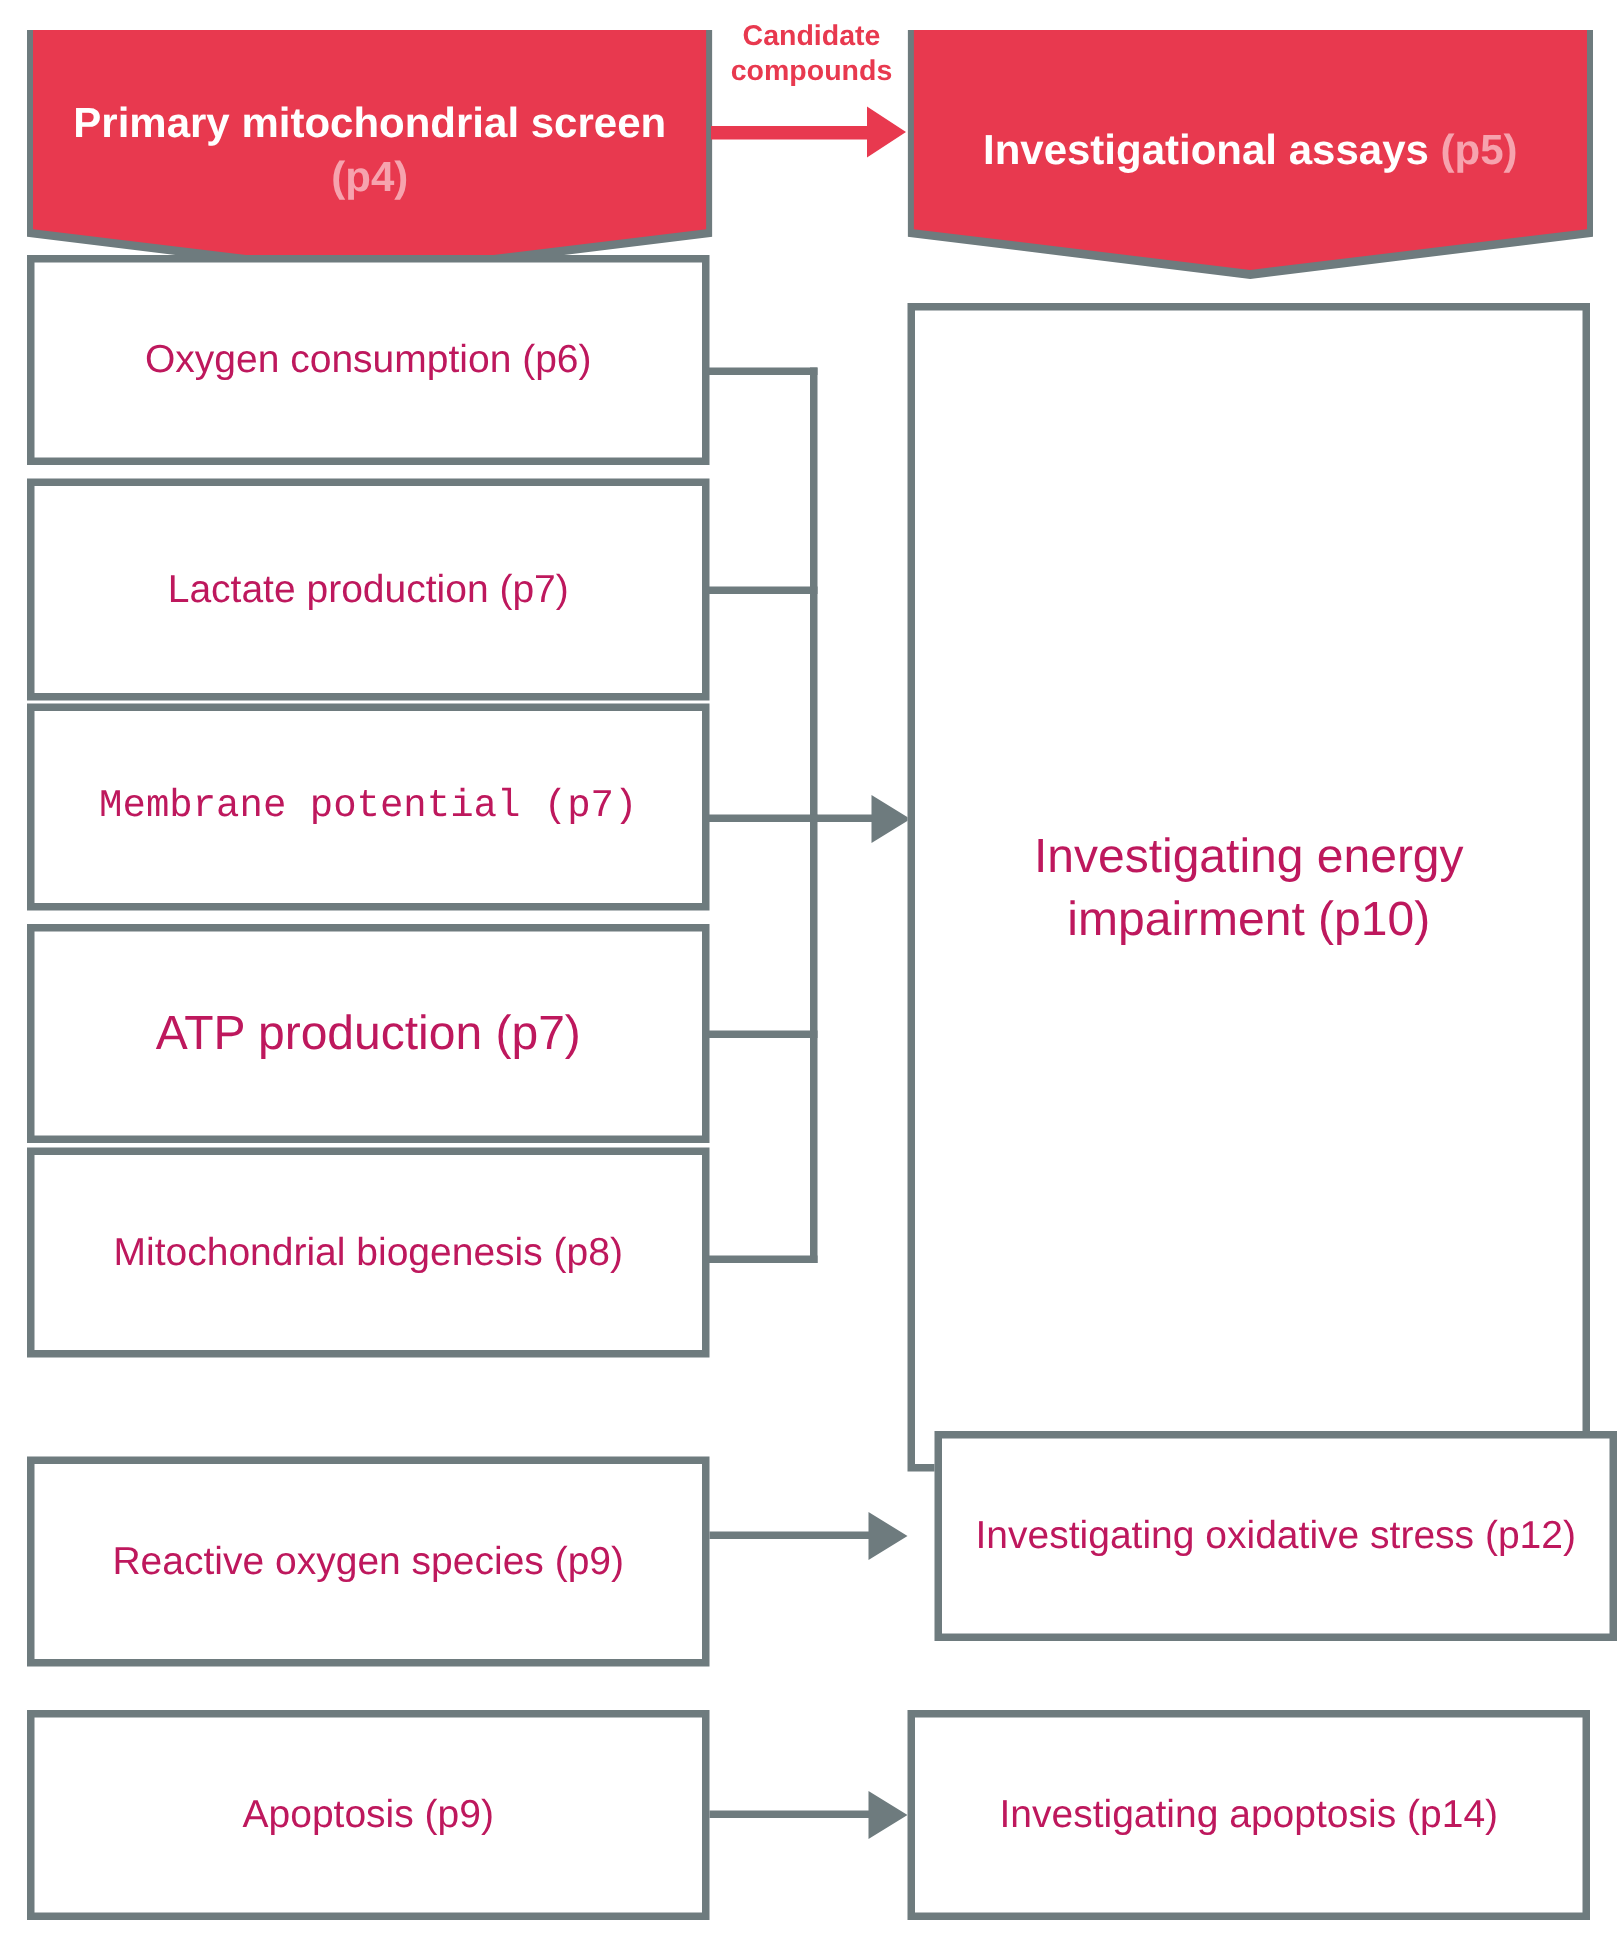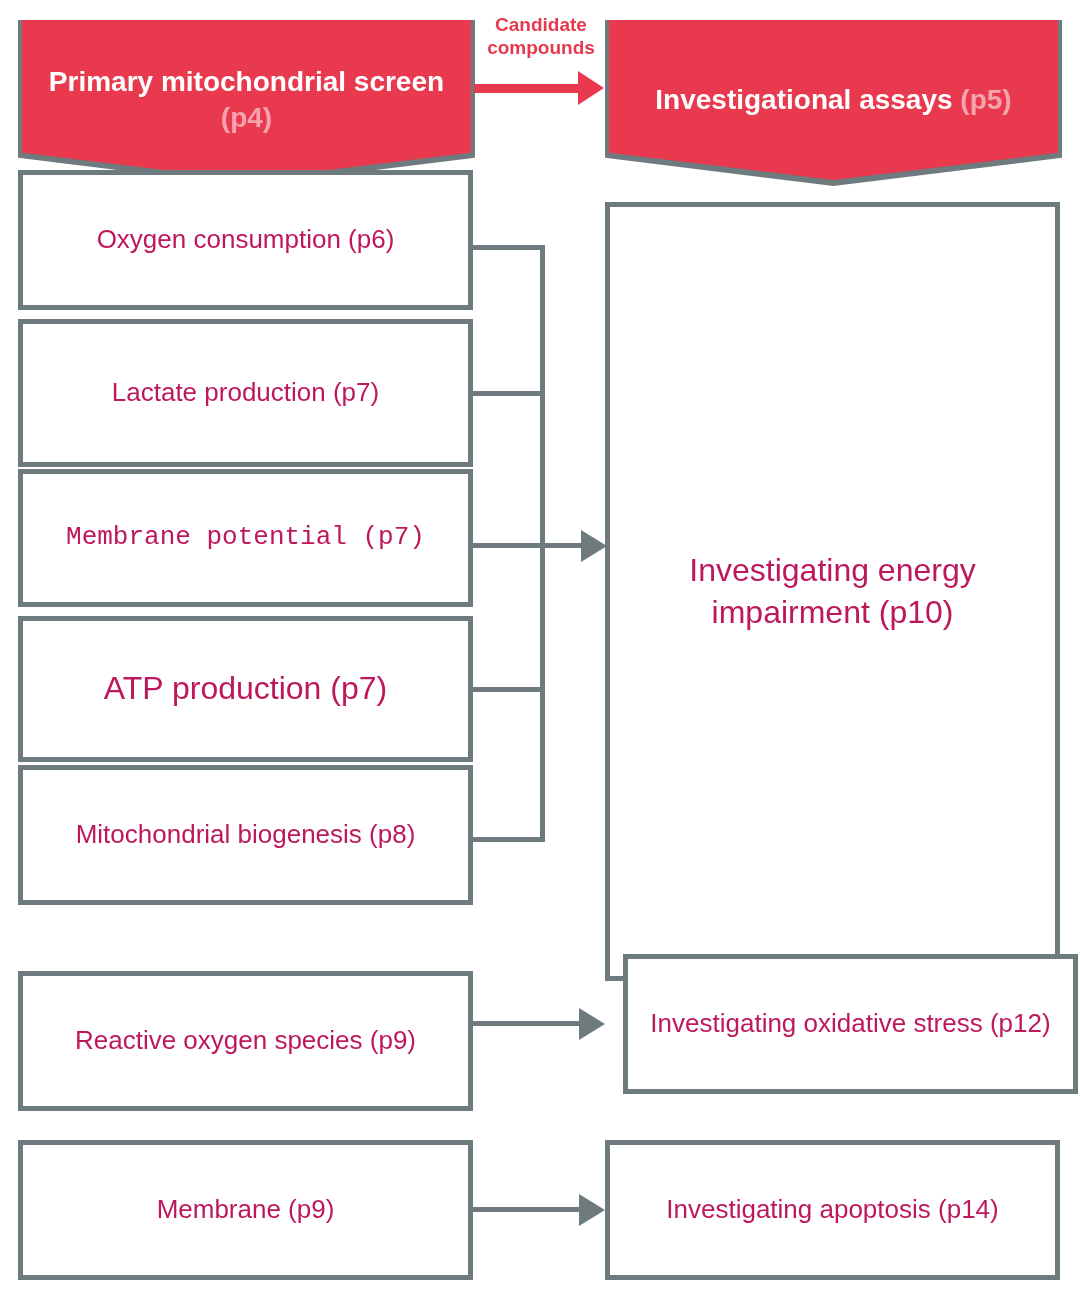--- a/index.html
+++ b/index.html
@@ -158,21 +158,21 @@
   <div class="obox" style="left:18px; top:971px; width:455px; height:140px; font-size:26px;">
     <span class="lbl">Reactive oxygen species (p9)</span>
   </div>
   <div class="hline" style="left:473px; top:1021px; width:110px;"></div>
   <div class="arrowhead" style="left:579px; top:1008px;"></div>
   <div class="obox" style="left:623px; top:954px; width:455px; height:140px; font-size:26px;">
     <span class="lbl">Investigating oxidative stress (p12)</span>
   </div>
 
   <div class="obox" style="left:18px; top:1140px; width:455px; height:140px; font-size:26px;">
-    <span class="lbl">Membrane (p9)</span>
+    <span class="lbl">Apoptosis (p9)</span>
   </div>
   <div class="hline" style="left:473px; top:1207px; width:110px;"></div>
   <div class="arrowhead" style="left:579px; top:1194px;"></div>
   <div class="obox" style="left:605px; top:1140px; width:455px; height:140px; font-size:26px;">
     <span class="lbl">Investigating apoptosis (p14)</span>
   </div>
 
 </div>
 
 </body></html>

